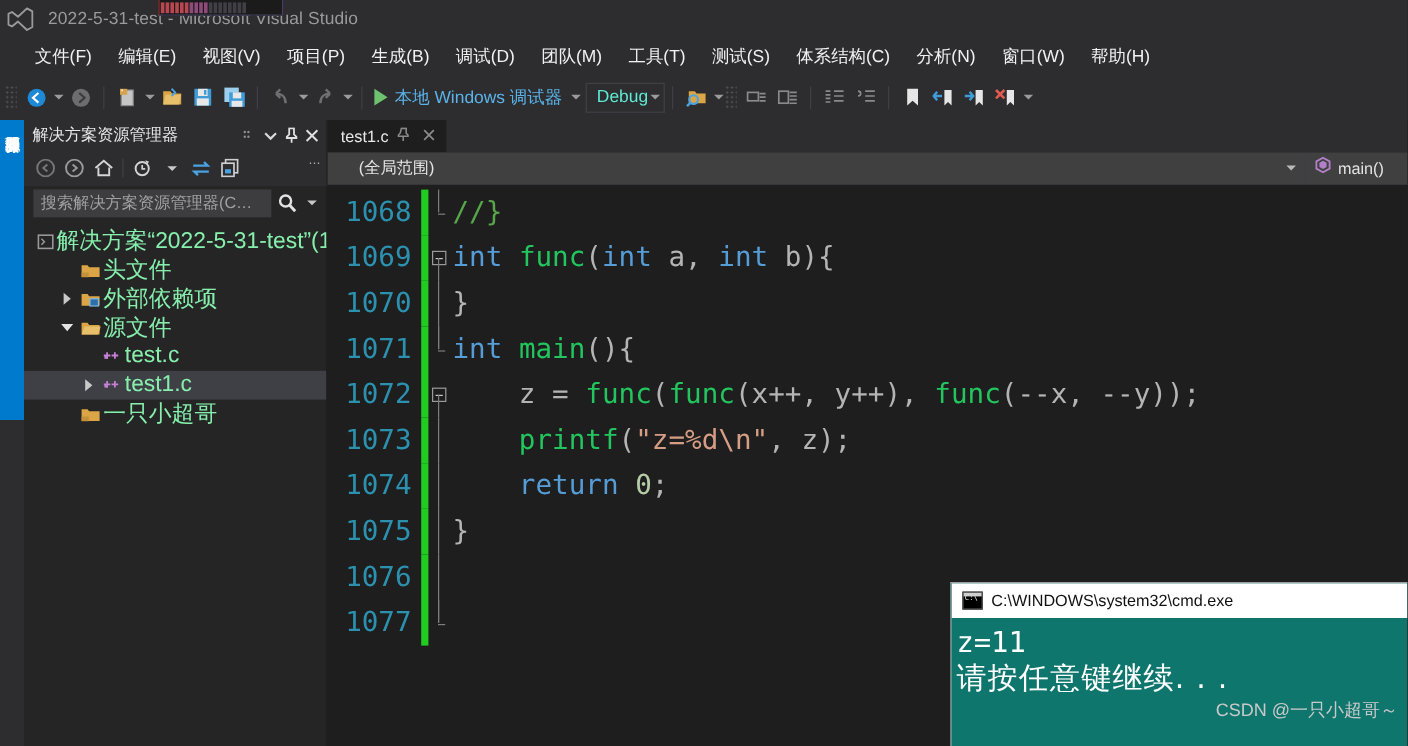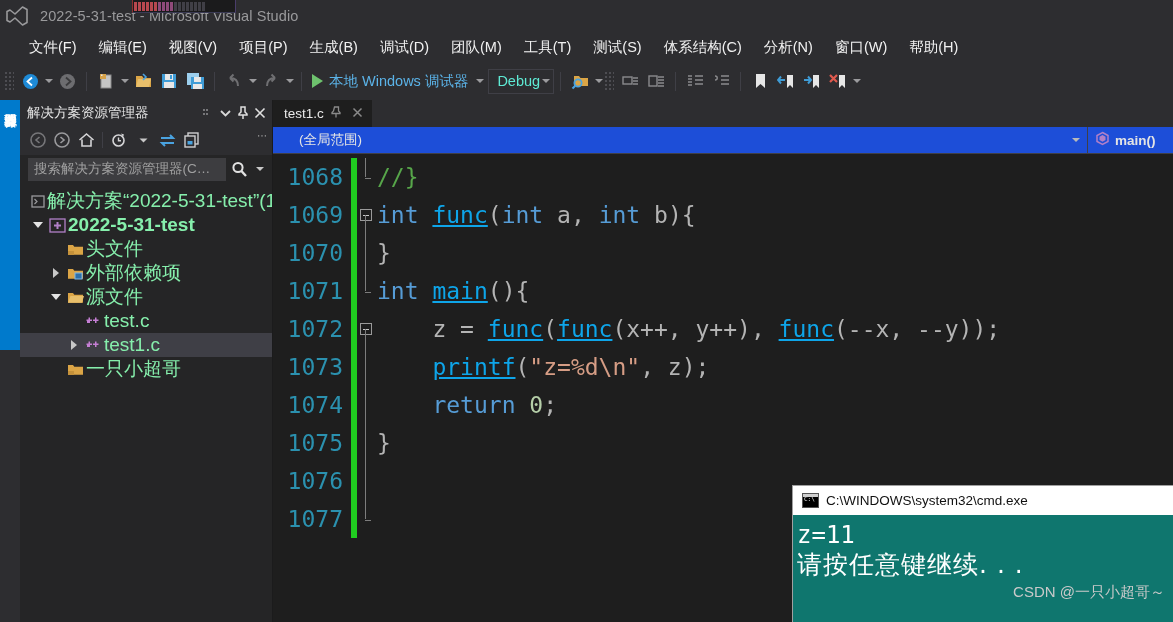--- a/index.html
+++ b/index.html
@@ -110,26 +110,26 @@
   .tlabel.bold { font-weight:bold; }
 
   
   #editor-pane { flex:1; background:#1e1e1e; display:flex; flex-direction:column; min-width:0; position:relative;}
   #tabstrip { height:27px; background:#2d2d30; display:flex; align-items:flex-end; }
   #tab-test1 {
     height:27px; background:#1e1e1e; display:flex; align-items:center; padding:0 6px 0 11px; gap:5px;
   }
   #tab-label { color:#e8e8e8; font-size:13.5px; }
   .tab-ico { color:#8a8a8a; font-size:12px; width:16px; text-align:center; }
-  #navbar { height:27px; background:#1d4ed8; display:flex; align-items:center; border-bottom:1px solid #3f3f46;justify-content:space-between;}
+  #navbar { height:27px; background:#404040; display:flex; align-items:center; border-bottom:1px solid #3f3f46;justify-content:space-between;}
   #nav-scope { flex:1; display:flex; align-items:center; padding-left:26px; }
   #nav-scope-text { color:#e4e4e4; font-size:13.5px; }
   #nav-scope-arrow { width:22px; display:flex; align-items:center; justify-content:center;}
   #nav-scope-arrow:after{content:"";border-left:4px solid transparent;border-right:4px solid transparent;border-top:4px solid #b9b9b9;}
-  #nav-member { width:86px; display:flex; align-items:center; gap:5px; border-left:1px solid #3f3f46; padding-left:7px; height:27px;font-weight:bold;}
+  #nav-member { width:86px; display:flex; align-items:center; gap:5px; border-left:1px solid #3f3f46; padding-left:7px; height:27px;}
   #nav-member-text { color:#e4e4e4; font-size:13.5px; }
 
   #code-area { flex:1; position:relative; overflow:hidden; background:#1e1e1e; display:flex; }
   #gutter-nums { width:78px; padding-top:4px; }
   .lnum { height:38px; line-height:38px; text-align:right; padding-right:8px;
           color:#2b91af; font-family:"DejaVu Sans Mono", monospace; font-size:23px; }
   #changebar { width:6px; background:#1e1e1e; padding-top:4px; }
   #changebar .seg { height:38px; background:#20cc20; }
   #fold-col { width:20px; padding-top:4px; position:relative; }
   .fold-cell { height:38px; position:relative; }
@@ -142,21 +142,21 @@
   .fold-end { position:absolute; left:8px; top:0; width:1px; height:20px; background:#7d7d7d;}
   .fold-end:after { content:""; position:absolute; left:0; top:20px; width:6px; height:1px; background:#7d7d7d;}
   #code-lines { flex:1; padding-top:4px; min-width:0; }
   .cline { height:38px; line-height:38px; white-space:pre;
     font-family:"DejaVu Sans Mono", monospace; font-size:23px; color:#dcdcdc; }
   .kw  { color:#569cd6; }
   .cmt { color:#57a64a; }
   .num { color:#b5cea8; }
   .str { color:#d69d85; }
   .plain { color:#b4b4b4; }
-  .fn  { color:#0ea5e9;text-decoration:underline; }
+  .fn  { color:#22c55e; }
 
   
   #console {
     position:absolute; left:792px; top:485px; width:381px; height:137px;
     background:#0f766e; border:1px solid #a0a0a0; border-right:none; border-bottom:none;
     overflow:hidden;
   }
   #console-title { height:29px; background:#ffffff; display:flex; align-items:center; padding-left:9px; gap:7px; }
   #console-ico { width:17px; height:15px; background:#000; border:1px solid #555; position:relative; flex:none;}
   #console-ico:before{content:"C:\\";position:absolute;left:1px;top:1px;font-size:6px;color:#e8e8e8;font-family:"DejaVu Sans Mono",monospace;}
@@ -461,30 +461,20 @@
         <div class="tree-row" style="padding-left: 10px;">
           <span class="tw"></span>
           <span class="tico">
             <svg width="17" height="15" viewBox="0 0 17 15">
               <rect x="2" y="2" width="12" height="11" fill="none" stroke="#9a9a9d" stroke-width="1.3"></rect>
               <path d="M4.5 5 L7 7.5 L4.5 10" fill="none" stroke="#9a9a9d" stroke-width="1.2"></path>
             </svg>
           </span>
           <span class="tlabel">解决方案“2022-5-31-test”(1</span>
         </div>
-        <div class="tree-row" style="padding-left: 10px;">
-          <span class="tw expanded"></span>
-          <span class="tico">
-            <svg width="17" height="15" viewBox="0 0 17 15">
-              <rect x="1" y="1" width="15" height="13" fill="none" stroke="#b180c8" stroke-width="1.3"></rect>
-              <path d="M8.5 4 v7 M5 7.5 h7" stroke="#b180c8" stroke-width="2"></path>
-            </svg>
-          </span>
-          <span class="tlabel bold">2022-5-31-test</span>
-        </div>
         <div class="tree-row" style="padding-left: 28px;">
           <span class="tw"></span>
           <span class="tico">
             <svg width="17" height="15" viewBox="0 0 17 15">
               <path d="M1 3 h5 l1.3 1.8 H16 v8 H1 Z" fill="#dba546"></path>
               <path d="M1 9 h6 v4 H1 Z" fill="#c4913a"></path>
             </svg>
           </span>
           <span class="tlabel">头文件</span>
         </div>

